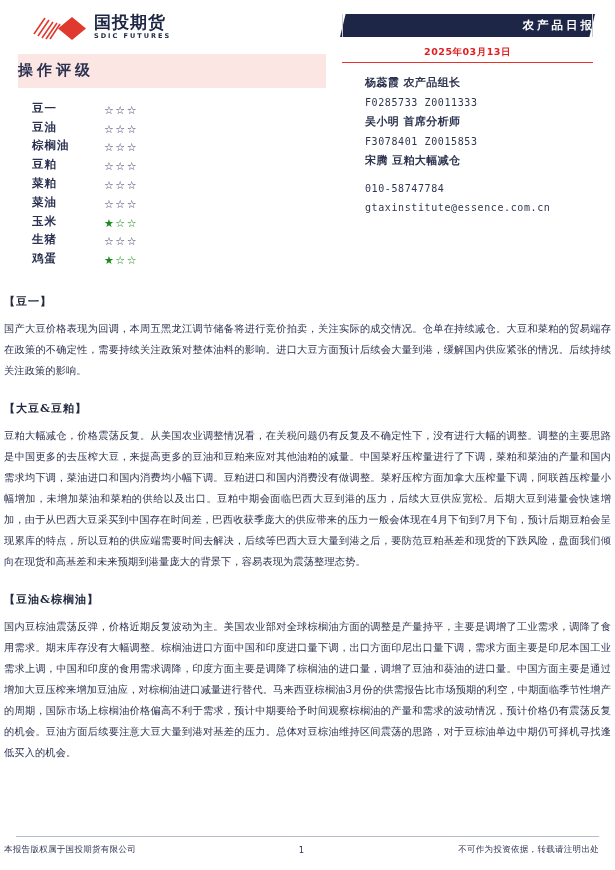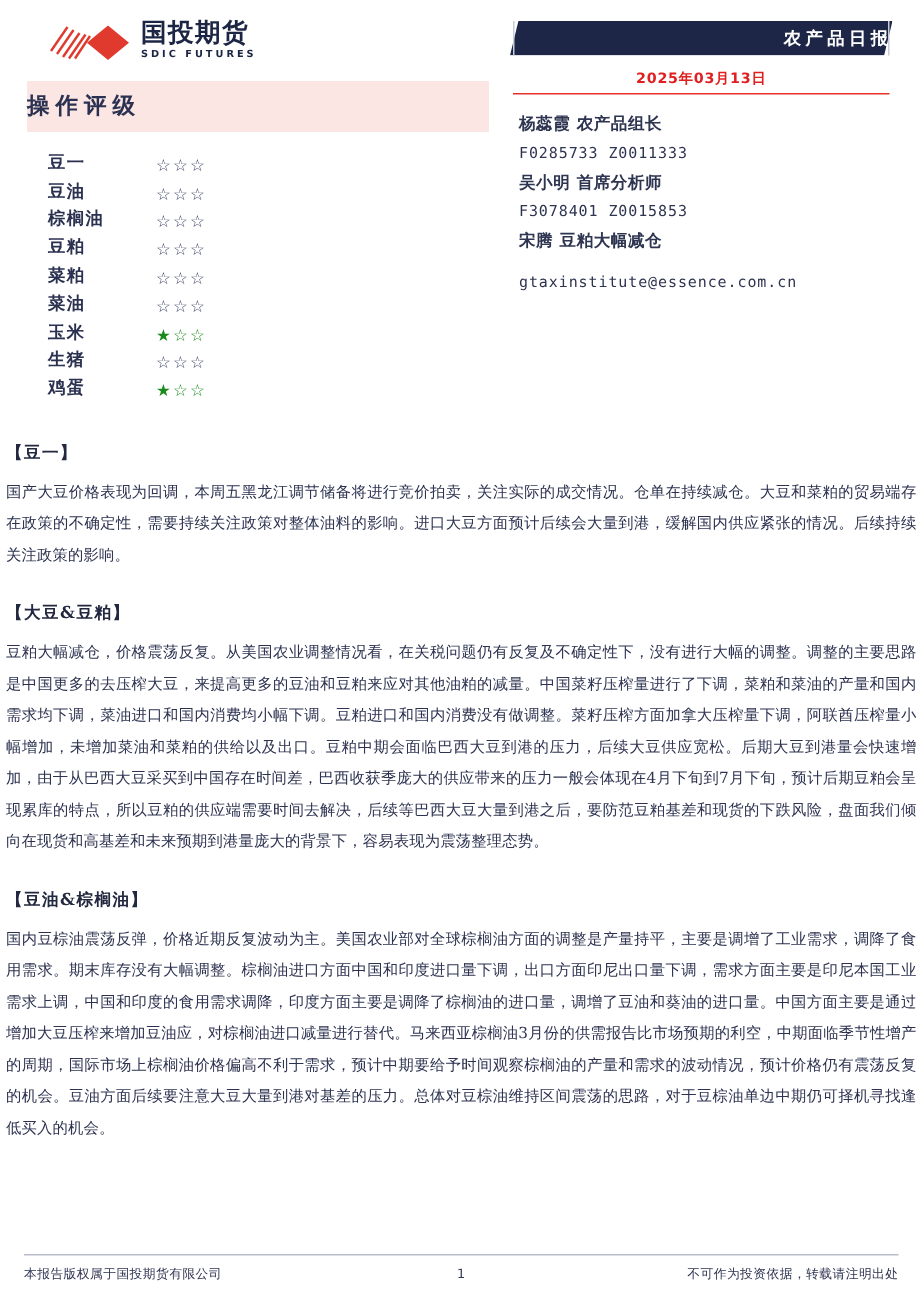--- a/index.html
+++ b/index.html
@@ -63,21 +63,21 @@
   }
   .banner-tick{
     position:absolute;top:0;height:23px;width:1px;background:#c8ccda;
   }
   .date-line{
     text-align:center;color:#e02020;font-size:9.5px;font-weight:bold;
     letter-spacing:0.5px;padding-bottom:3px;
   }
   .date-rule{height:1px;background:#e5332b;margin:0 2px 10px 2px;}
 
-  .contact{padding-left:6px;}
+  .contact{padding-left:6px;margin-left:19px;}
   .contact-line{font-size:10.5px;line-height:19.5px;color:#2e3550;letter-spacing:0.4px;}
   .contact-line.cn{font-weight:bold;font-family:"DejaVu Serif",serif;font-size:11px;}
   .contact-line.code{font-family:"DejaVu Sans Mono","Liberation Mono",monospace;font-size:10px;letter-spacing:0.6px;}
   .contact-gap{height:8px;}
 
   
   .content{padding:0 4px;margin-top:28px;}
   .section{margin-bottom:20px;}
   .sec-head{
     font-size:11px;font-weight:bold;color:#22283f;
@@ -92,21 +92,21 @@
     text-justify:inter-ideograph;
     letter-spacing:0.15px;
     font-family:"DejaVu Serif",serif;
   }
 
   
   .footer-rule{
     position:absolute;left:16px;right:16px;bottom:33px;height:1px;background:#b9bdcb;
   }
   .footer{
-    position:absolute;left:16px;right:16px;bottom:14px;
+    position:absolute;left:4px;right:16px;bottom:14px;
     display:flex;align-items:center;justify-content:space-between;
     font-size:8.5px;color:#2f3552;letter-spacing:0.3px;
   }
   .footer-center{position:absolute;left:0;right:0;text-align:center;font-size:8.5px;color:#2f3552;}
   .footer span{position:relative;z-index:2;}
 </style>
 </head>
 <body>
 
 <div class="page">
@@ -186,20 +186,21 @@
       <div class="date-line">2025年03月13日</div>
       <div class="date-rule"></div>
 
       <div class="contact">
         <div class="contact-line cn">杨蕊霞 农产品组长</div>
         <div class="contact-line code">F0285733 Z0011333</div>
         <div class="contact-line cn">吴小明 首席分析师</div>
         <div class="contact-line code">F3078401 Z0015853</div>
         <div class="contact-line cn">宋腾 豆粕大幅减仓</div>
         <div class="contact-gap"></div>
+        <div class="contact-line code">010-58747784</div>
         <div class="contact-line code">gtaxinstitute@essence.com.cn</div>
       </div>
     </div>
   </div>
 
   <div class="content">
 
     <div class="section">
       <div class="sec-head">【豆一】</div>
       <div class="sec-body">国产大豆价格表现为回调，本周五黑龙江调节储备将进行竞价拍卖，关注实际的成交情况。仓单在持续减仓。大豆和菜粕的贸易端存在政策的不确定性，需要持续关注政策对整体油料的影响。进口大豆方面预计后续会大量到港，缓解国内供应紧张的情况。后续持续关注政策的影响。</div>

